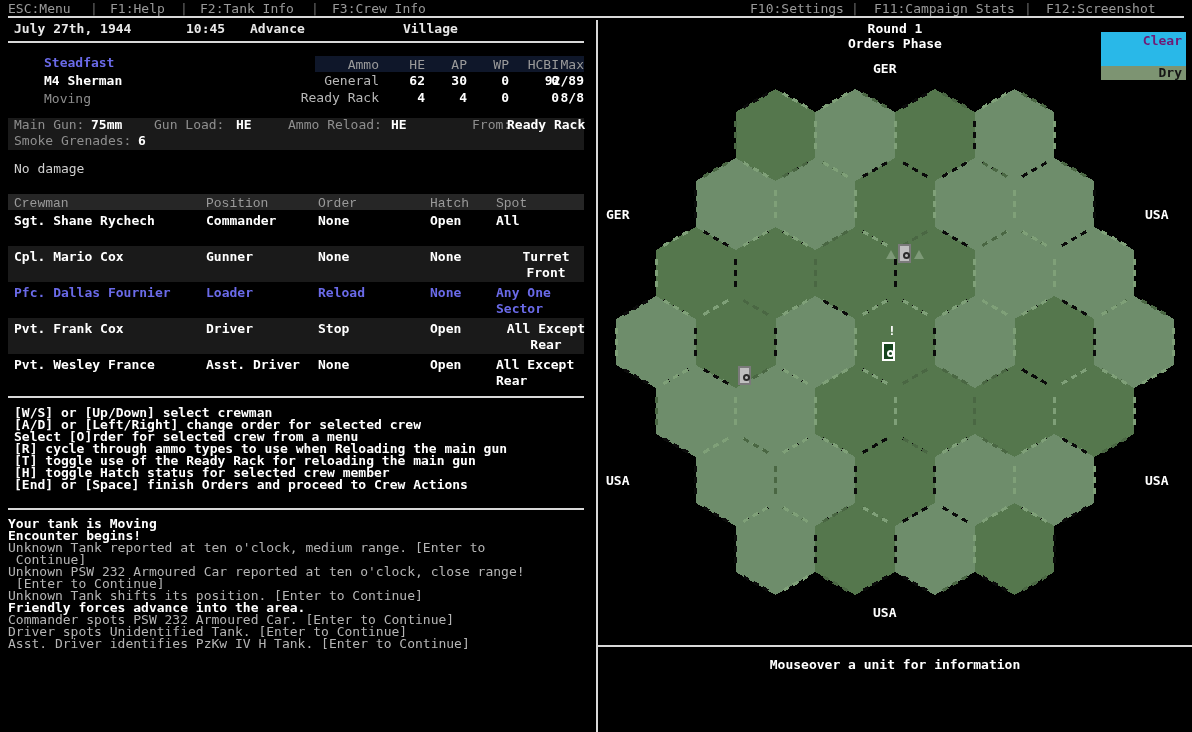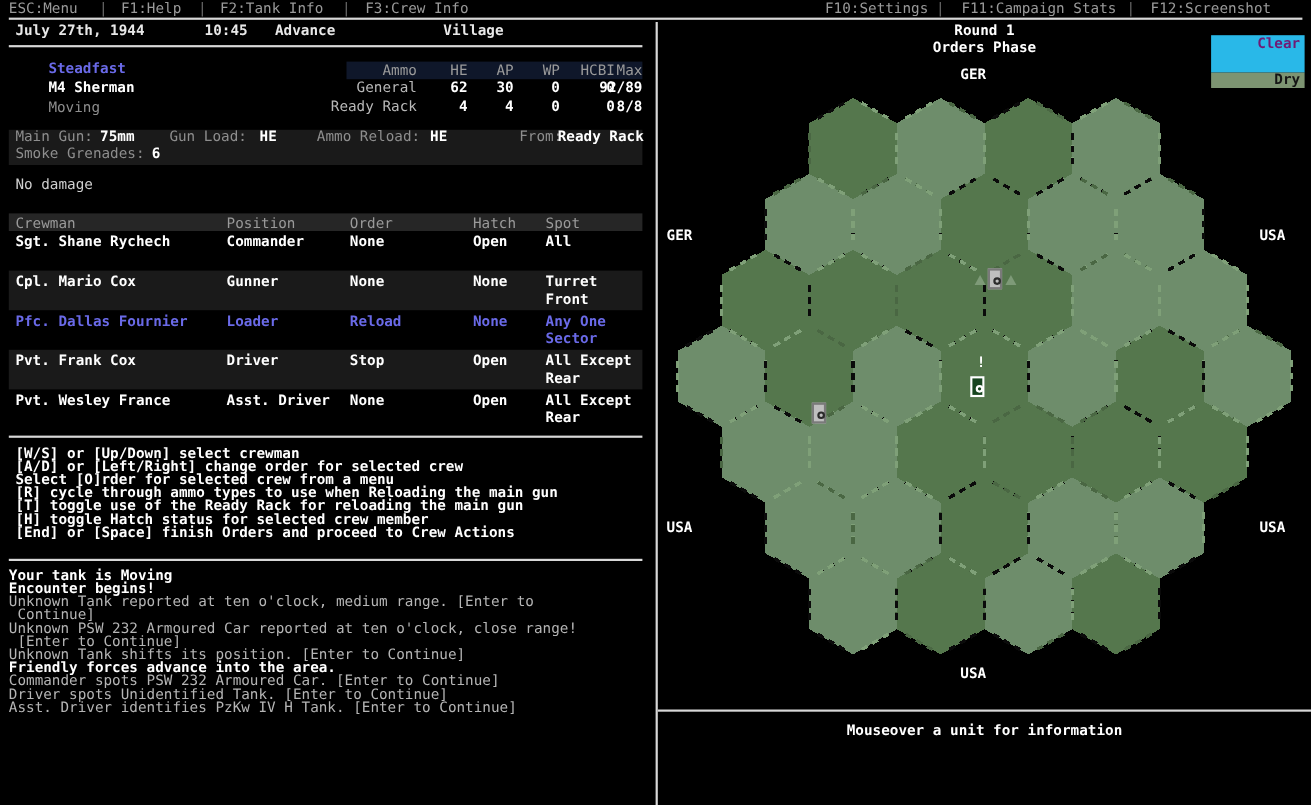--- a/index.html
+++ b/index.html
@@ -45,24 +45,24 @@
   #gunbar .ln{position:relative;height:16px;}
   #gunbar .lbl{color:#8e8e8e;white-space:pre;position:absolute;}
   #gunbar .val{color:#ffffff;font-weight:bold;white-space:pre;position:absolute;}
 
   #damage{position:absolute;left:14px;top:144px;color:#cfcfcf;white-space:pre;}
 
   
   #crewtbl{position:absolute;left:8px;top:176px;width:576px;}
   #crewtbl .chdr{height:16px;position:relative;background:#262626;color:#9a9a9a;}
   .crow{position:relative;height:36px;}
-  .crow.alt{background:#1a1a1a;}
+  .crow.alt{background:#1a1a1a;text-align:center;}
   .crow.sel .cell{color:#6a6ae8;}
   .cell{position:absolute;top:3px;white-space:pre-line;color:#ffffff;font-weight:bold;line-height:16px;}
-  .chdr .cell{color:#9a9a9a;font-weight:normal;top:2px;}
+  .chdr .cell{color:#9a9a9a;font-weight:normal;top:2px;font-family:Liberation Mono, monospace;}
   .k-name{left:6px;}.k-pos{left:198px;}.k-ord{left:310px;}.k-hat{left:422px;}.k-spot{left:488px;width:100px;}
   #crew-rule{position:absolute;left:8px;top:378px;width:576px;height:2px;background:#d8d8d8;}
 
   
   #keys{position:absolute;left:14px;top:389px;width:570px;}
   #keys div{height:12px;white-space:pre;color:#ffffff;font-weight:bold;font-size:13px;line-height:12px;}
   #keys-rule{position:absolute;left:8px;top:490px;width:576px;height:2px;background:#d8d8d8;}
 
   
   #log{position:absolute;left:8px;top:500px;width:580px;}

